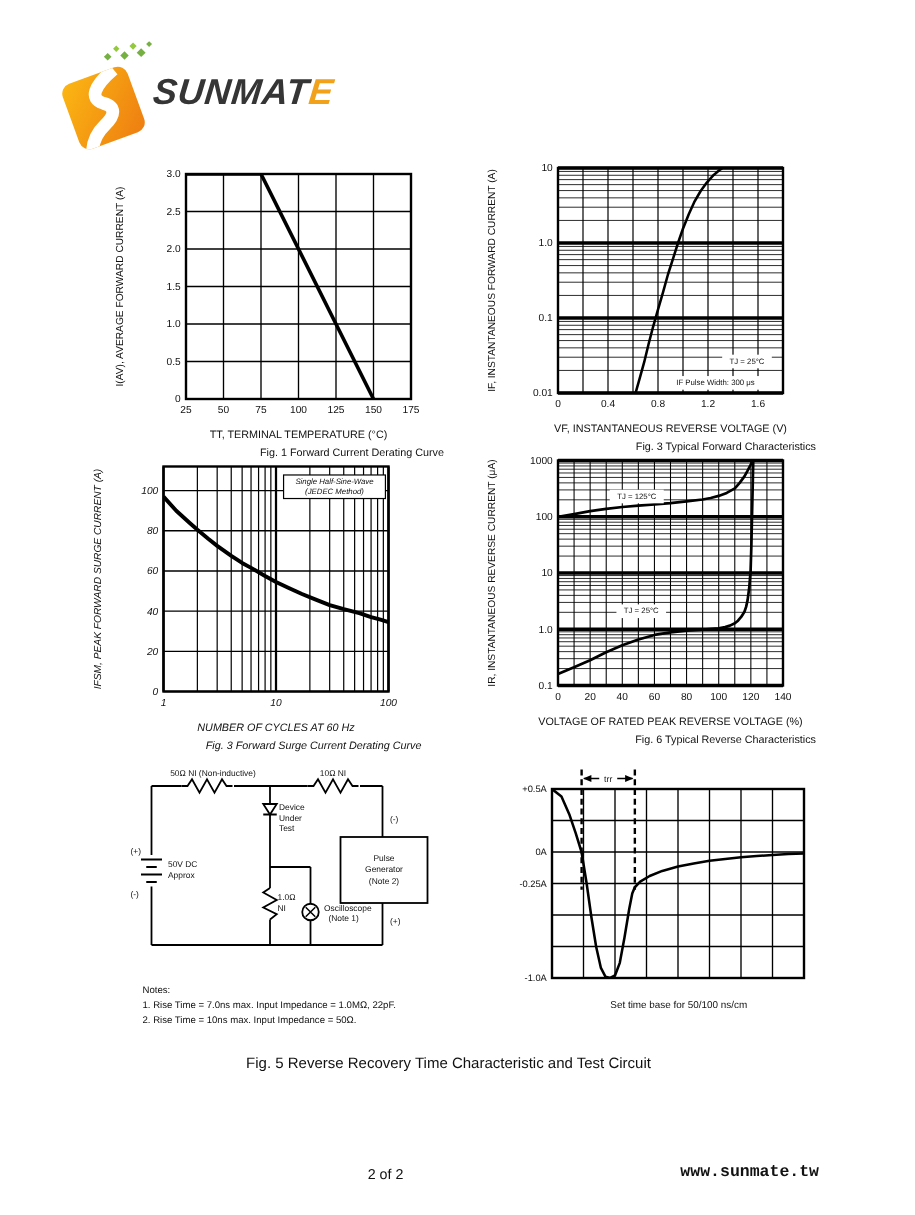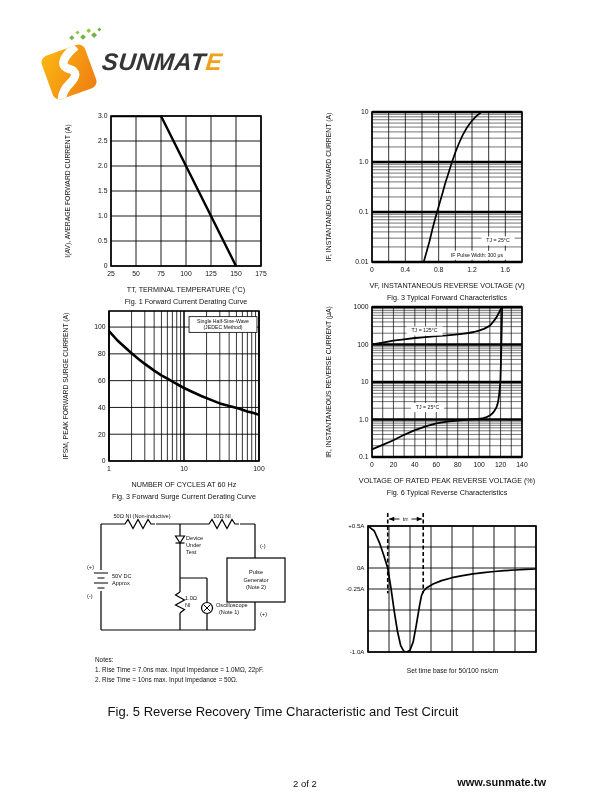--- a/index.html
+++ b/index.html
@@ -11,31 +11,31 @@
   .logo-text{position:absolute;left:66px;top:26px;font-size:24px;font-weight:bold;
              font-style:italic;letter-spacing:.5px;color:#353535;transform:skewX(-6deg);
              white-space:nowrap;}
   .logo-text .accent{color:#f2a11b;}
   
   .figure{position:absolute;padding-left:14px;}
   .ylab{position:absolute;left:-74px;top:76px;width:176px;height:14px;transform:rotate(-90deg);
         text-align:center;font-size:6.8px;white-space:nowrap;color:#111;}
   .plot-svg{display:block;}
   .xlab{width:212px;text-align:center;font-size:7.2px;margin-top:1px;white-space:nowrap;text-indent:18px;}
-  .cap{width:212px;text-align:center;font-size:7.2px;margin-top:3px;white-space:nowrap;text-indent:18px;}
+  .cap{width:212px;text-align:right;font-size:7.2px;margin-top:3px;white-space:nowrap;text-indent:18px;}
   svg text{font-family:"Liberation Sans",sans-serif;fill:#111;}
   
   .circuit{position:absolute;left:85px;top:512px;width:240px;}
   .notes{margin-top:5px;margin-left:10px;font-size:6.4px;line-height:1.55;color:#111;}
   .wave{position:absolute;left:336px;top:506px;width:215px;}
   .wave-cap{width:213px;text-align:center;font-size:6.6px;margin-top:3px;text-indent:20px;white-space:nowrap;}
-  .fig5-cap{position:absolute;top:704px;left:0;width:566px;text-align:center;font-size:13px;}
+  .fig5-cap{position:absolute;top:704px;left:0;width:566px;text-align:center;font-size:10px;padding-left:16px;}
   
-  .pageno{position:absolute;top:778px;left:0;width:610px;text-align:center;font-size:9.5px;}
-  .site{position:absolute;top:776px;right:64px;font-size:11px;font-weight:bold;}
+  .pageno{position:absolute;top:778px;left:0;width:514px;text-align:center;font-size:9.5px;}
+  .site{position:absolute;top:776px;right:64px;font-size:11px;font-weight:bold;font-family:Liberation Mono, monospace;}
   .ctext{font-size:5.6px;}
 </style>
 </head>
 <body>
 
 <div id="page">
 
   <div class="logo">
     <svg class="logo-ico" width="70" height="78" viewBox="0 0 70 78">
       <defs>
@@ -58,21 +58,21 @@
         <rect x="40" y="9" width="3" height="3" transform="rotate(45 41.5 10.5)" fill="#94c83d"></rect>
         <rect x="45" y="13" width="4" height="4" transform="rotate(45 47 15)"></rect>
         <rect x="51" y="7" width="3.4" height="3.4" transform="rotate(45 52.7 8.7)" fill="#94c83d"></rect>
         <rect x="56" y="11" width="4.2" height="4.2" transform="rotate(45 58.1 13.1)"></rect>
         <rect x="62" y="6" width="2.8" height="2.8" transform="rotate(45 63.4 7.4)"></rect>
       </g>
     </svg>
     <div class="logo-text"><span>SUNMAT</span><span class="accent">E</span></div>
   </div>
 
-  <div class="figure" style="left:57px;top:108px;">
+  <div class="figure" style="left:70px;top:108px;">
     <div class="ylab">I(AV), AVERAGE FORWARD CURRENT (A)</div>
     <svg id="fig1-svg" class="plot-svg" width="212" height="176" viewBox="0 0 212 176">
         <defs>
           <clipPath id="fig1-svg-cp">
             <rect x="40" y="8" width="150" height="150"></rect>
           </clipPath>
         </defs>
         <g>
           <line x1="40" y1="8" x2="40" y2="158" stroke="#000" stroke-width="0.9"></line>
           <line x1="65" y1="8" x2="65" y2="158" stroke="#000" stroke-width="0.9"></line>
@@ -178,21 +178,21 @@
           <text x="36.5" y="10.3" text-anchor="end" font-size="6.8">10</text>
           <text x="36.5" y="60.300000000000004" text-anchor="end" font-size="6.8">1.0</text>
           <text x="36.5" y="110.30000000000001" text-anchor="end" font-size="6.8">0.1</text>
           <text x="36.5" y="160.3" text-anchor="end" font-size="6.8">0.01</text>
         </g>
       </svg>
     <div class="xlab">VF, INSTANTANEOUS REVERSE VOLTAGE (V)</div>
     <div class="cap">Fig. 3  Typical Forward Characteristics</div>
   </div>
 
-  <div class="figure" style="left:55px;top:303px;">
+  <div class="figure" style="left:55px;top:303px;font-style:italic;">
     <div class="ylab">IFSM, PEAK FORWARD SURGE CURRENT (A)</div>
     <svg id="fig3-svg" class="plot-svg" width="212" height="176" viewBox="0 0 212 176">
         <defs>
           <clipPath id="fig3-svg-cp">
             <rect x="40" y="8" width="150" height="150"></rect>
           </clipPath>
         </defs>
         <g>
           <line x1="40" y1="8" x2="40" y2="158" stroke="#000" stroke-width="1.5"></line>
           <line x1="62.577249674798594" y1="8" x2="62.577249674798594" y2="158" stroke="#000" stroke-width="0.8"></line>

